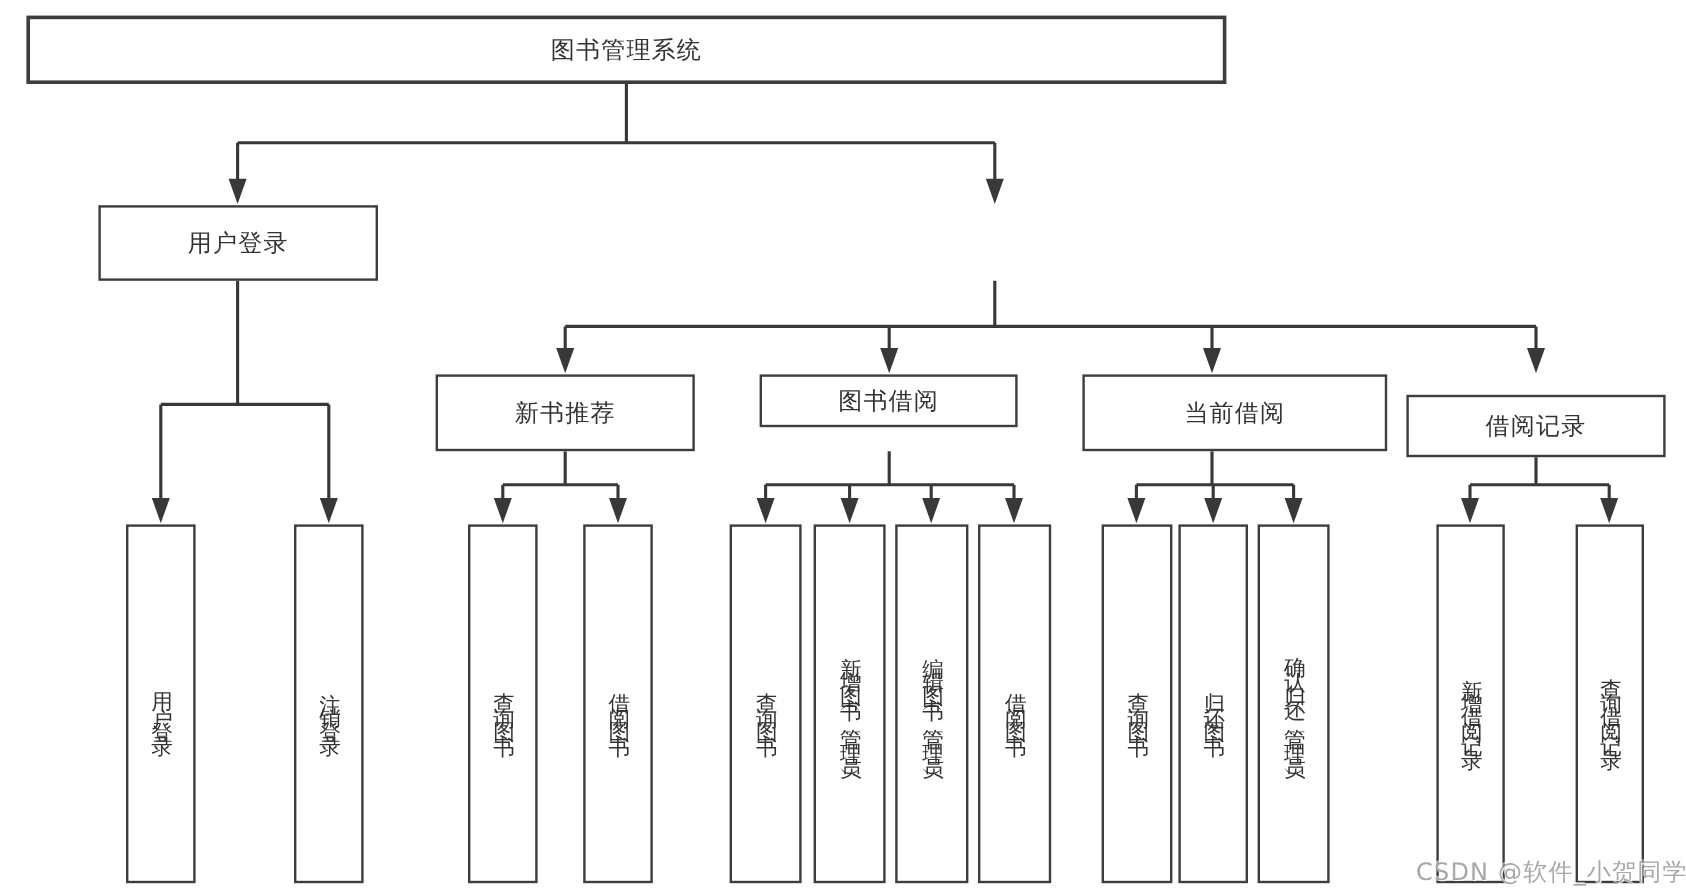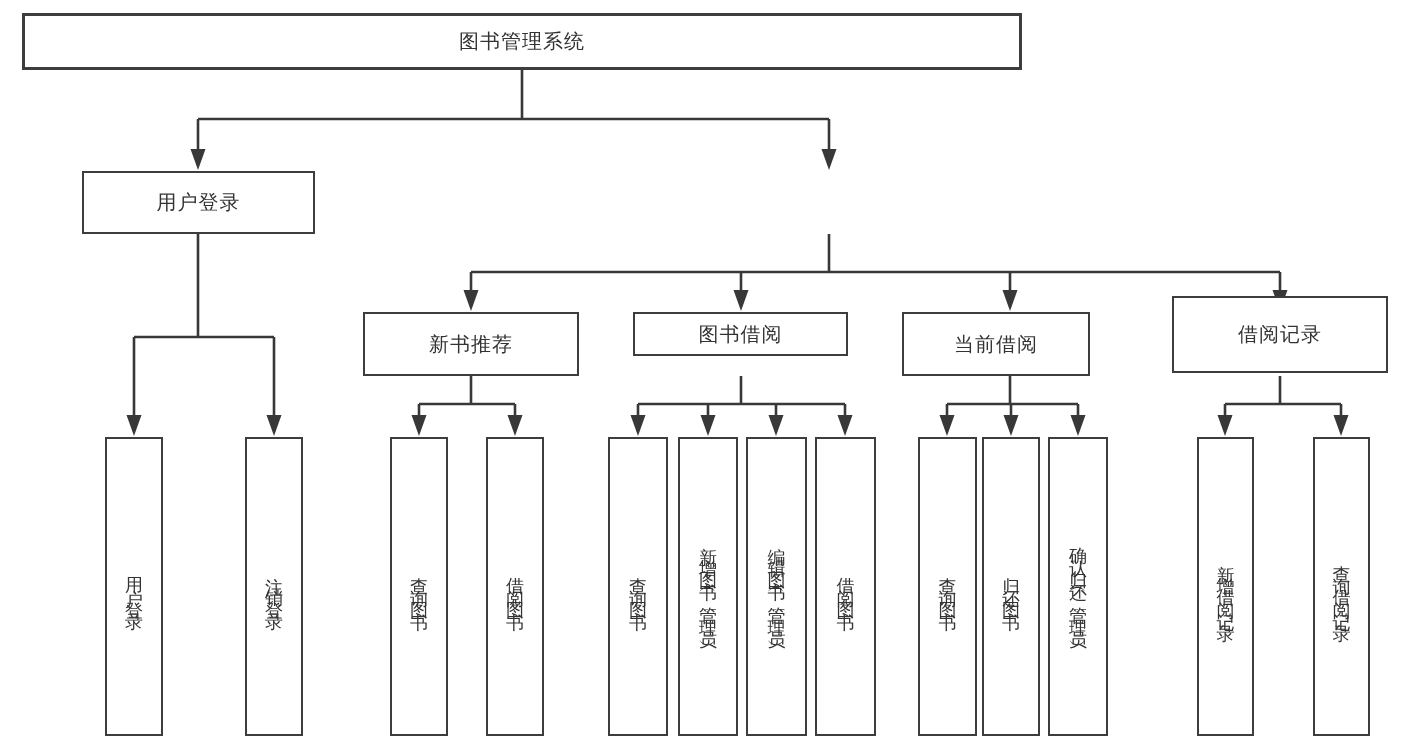--- a/index.html
+++ b/index.html
@@ -68,35 +68,36 @@
     <polygon points="1217.5,415 1232.5,415 1225,436"></polygon>
     <polygon points="1333.5,415 1348.5,415 1341,436"></polygon>
   </svg>
 
   <div class="node h-node" style="left:22px;top:13px;width:1000px;height:57px;border-width:3px;">图书管理系统</div>
 
   <div class="node h-node" style="left:82px;top:171px;width:233px;height:63px;">用户登录</div>
 
   <div class="node h-node" style="left:363px;top:312px;width:216px;height:64px;">新书推荐</div>
   <div class="node h-node" style="left:633px;top:312px;width:215px;height:44px;">图书借阅</div>
-  <div class="node h-node" style="left:902px;top:312px;width:188px;height:64px;">当前借阅</div>
-  <div class="node h-node" style="left:1172px;top:296px;width:216px;height:77px;">借阅记录</div>
+  <div class="node h-node" style="left:902px;top:312px;width:254px;height:64px;">当前借阅</div>
+  <div class="node h-node" style="left:1172px;top:329px;width:216px;height:52px;">借阅记录</div>
 
   <div class="node leaf" style="left:105px;top:437px;width:58px;height:299px;">用户登录</div>
   <div class="node leaf" style="left:245px;top:437px;width:58px;height:299px;">注销登录</div>
 
   <div class="node leaf" style="left:390px;top:437px;width:58px;height:299px;">查询图书</div>
   <div class="node leaf" style="left:486px;top:437px;width:58px;height:299px;">借阅图书</div>
 
   <div class="node leaf" style="left:608px;top:437px;width:60px;height:299px;">查询图书</div>
   <div class="node leaf" style="left:678px;top:437px;width:60px;height:299px;">新增图书（管理员）</div>
   <div class="node leaf" style="left:746px;top:437px;width:61px;height:299px;">编辑图书（管理员）</div>
   <div class="node leaf" style="left:815px;top:437px;width:61px;height:299px;">借阅图书</div>
 
   <div class="node leaf" style="left:918px;top:437px;width:59px;height:299px;">查询图书</div>
   <div class="node leaf" style="left:982px;top:437px;width:58px;height:299px;">归还图书</div>
   <div class="node leaf" style="left:1048px;top:437px;width:60px;height:299px;">确认归还（管理员）</div>
 
   <div class="node leaf" style="left:1197px;top:437px;width:57px;height:299px;">新增借阅记录</div>
   <div class="node leaf" style="left:1313px;top:437px;width:57px;height:299px;">查询借阅记录</div>
 
+  <div class="watermark">CSDN @软件_小贺同学</div>
 
 </div>
 
 </body></html>

